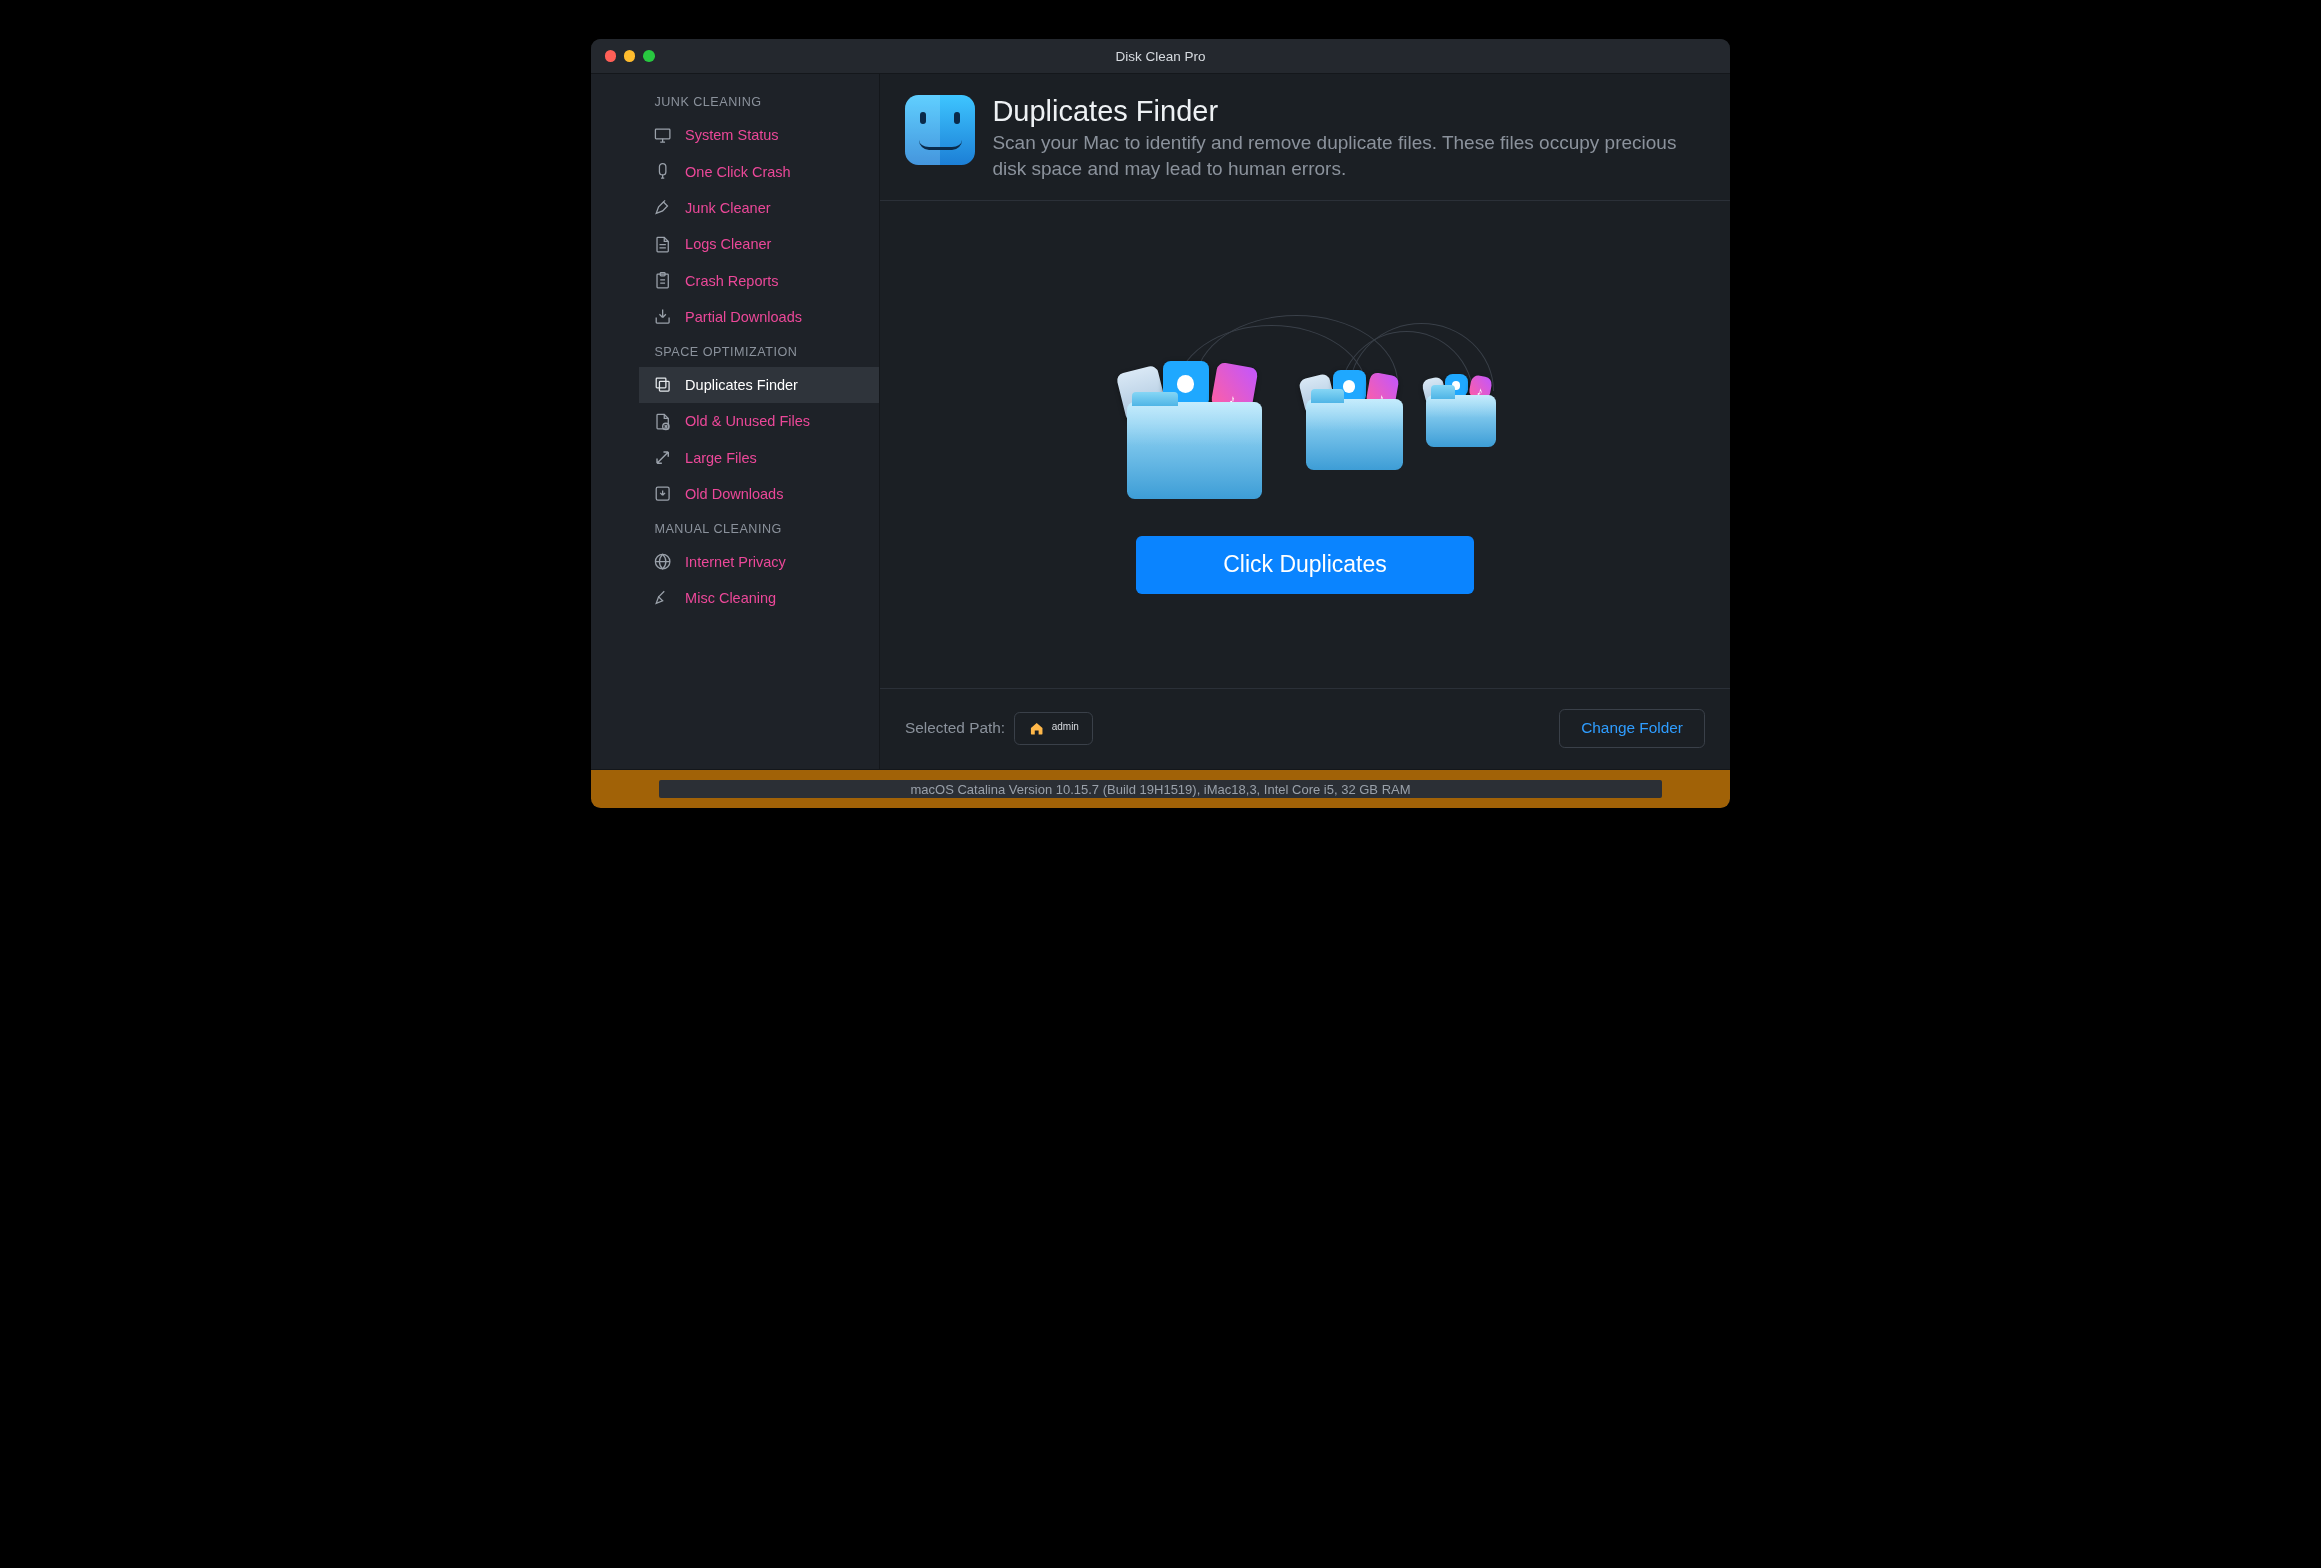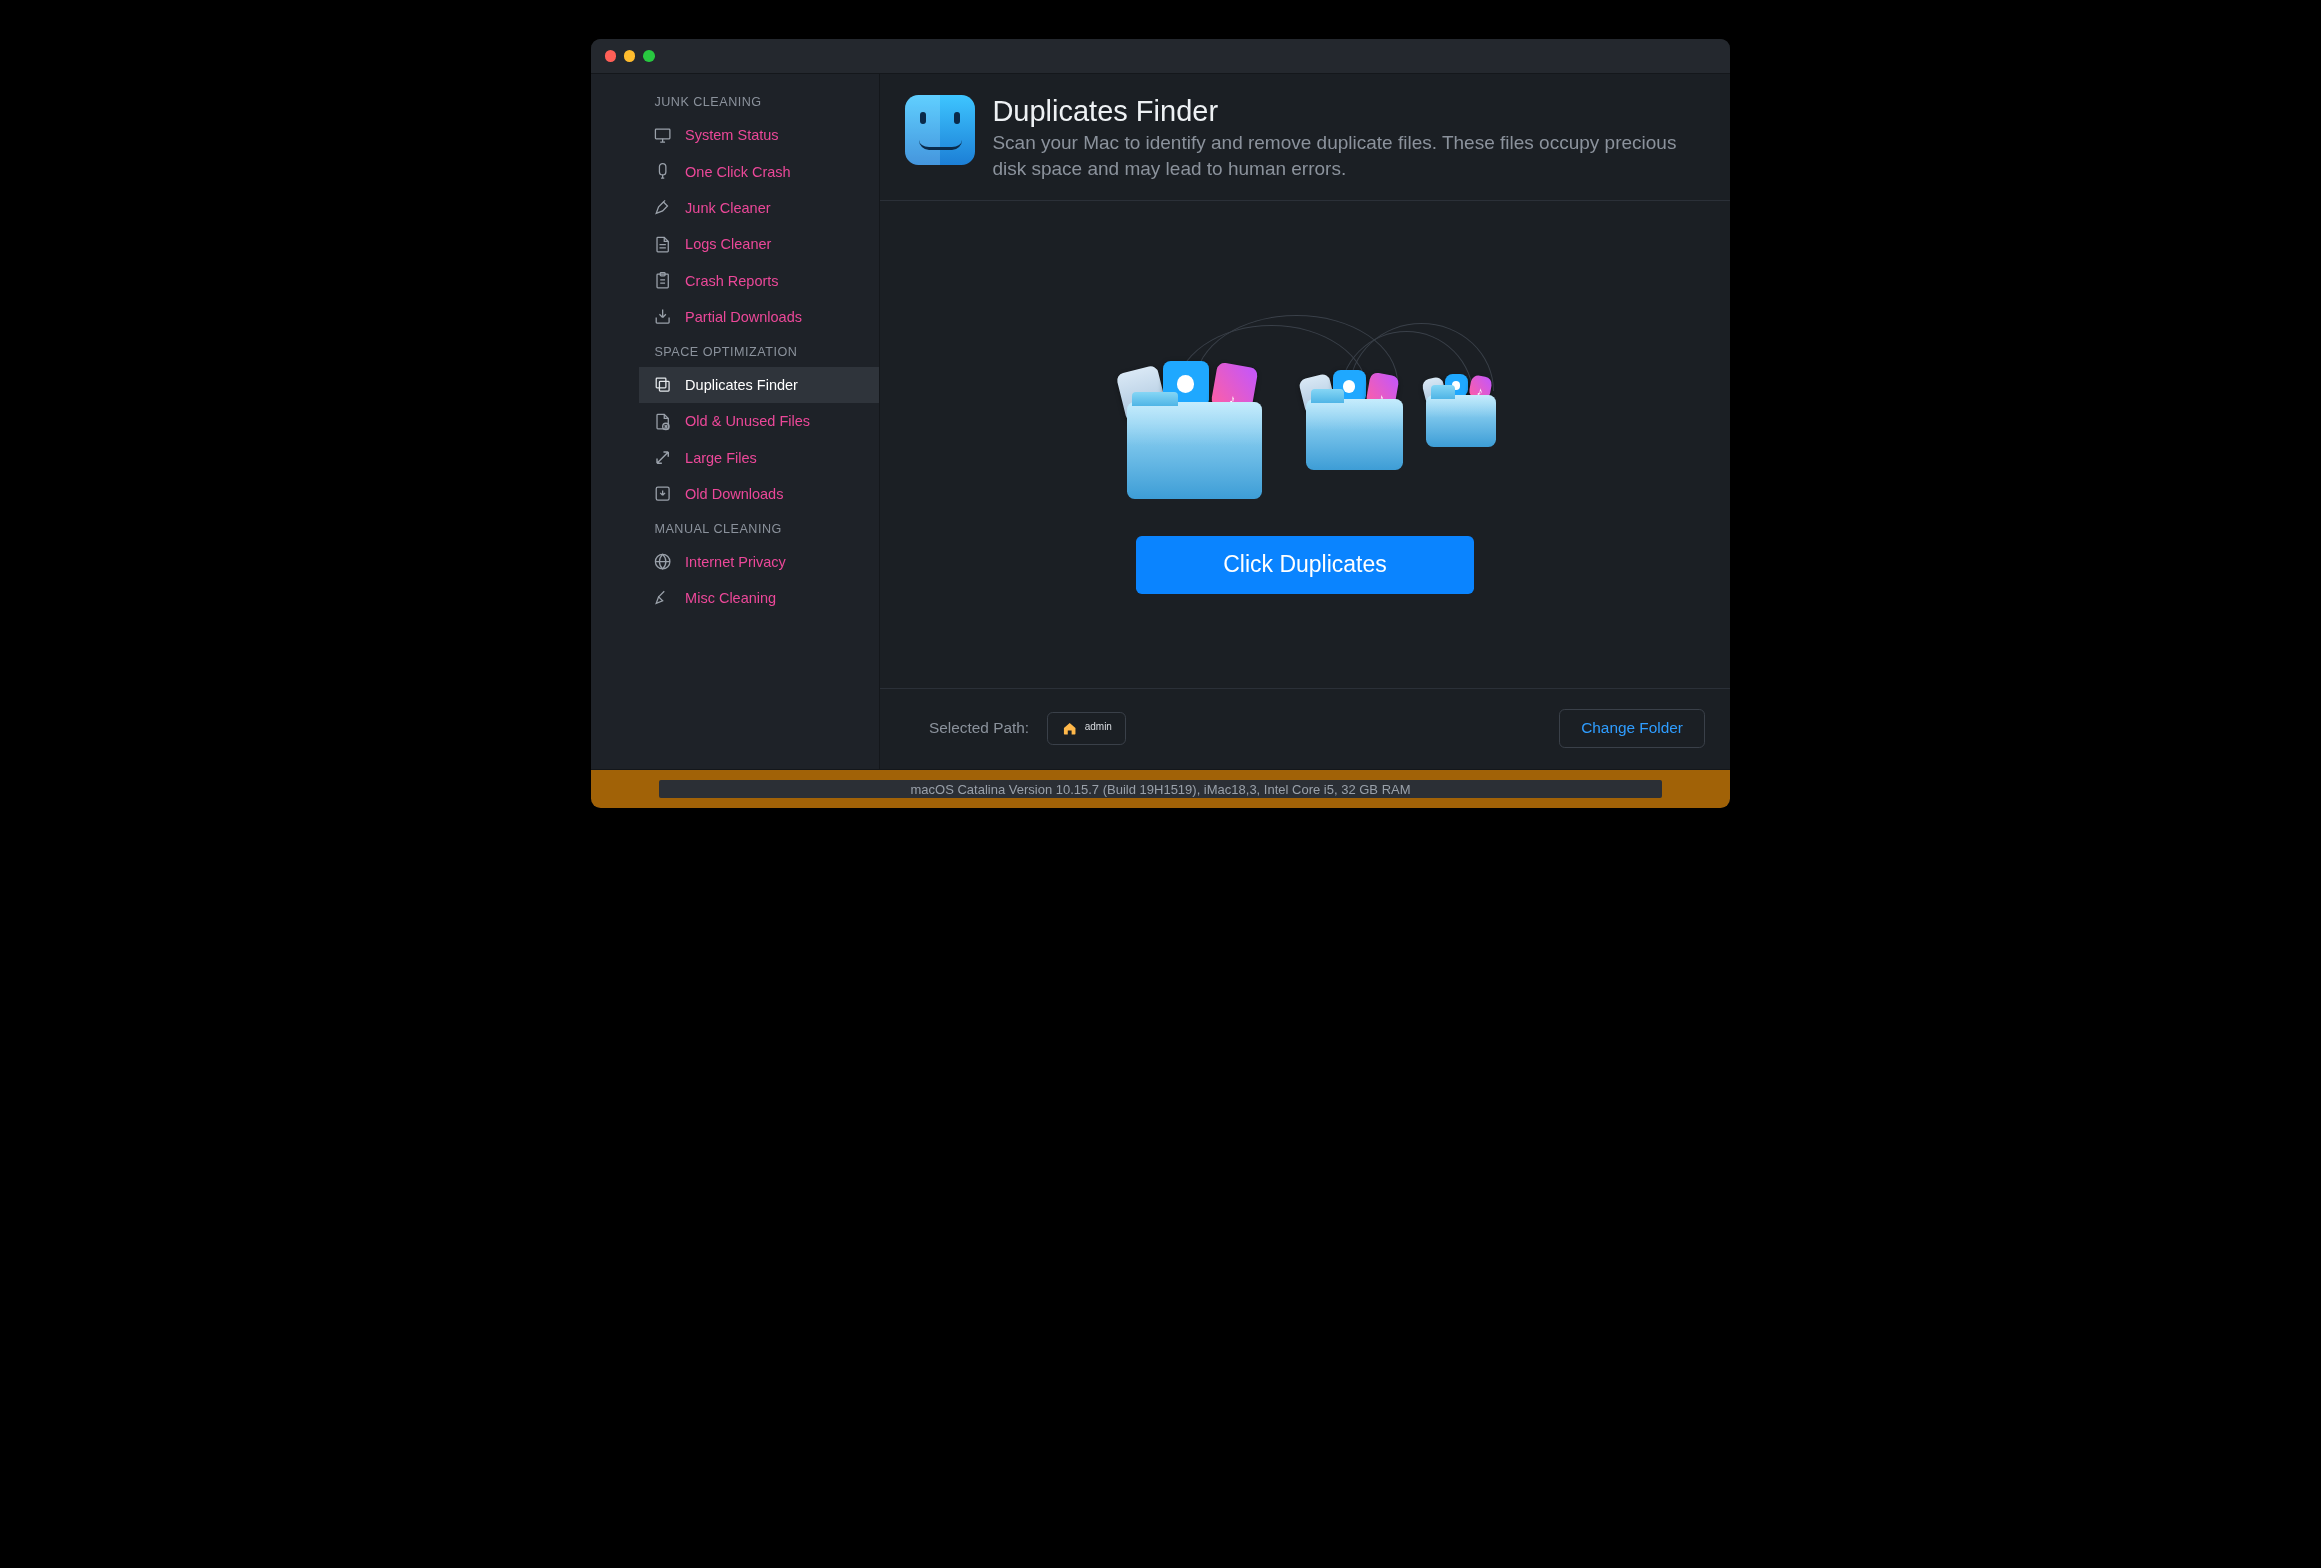--- a/index.html
+++ b/index.html
@@ -235,22 +235,21 @@
   .path-row {
     display: flex;
     align-items: center;
     justify-content: space-between;
     padding: 19.3px 25px 21px 25px;
     border-top: 1px solid #2b3038;
   }
   .path-left {
     display: flex;
     align-items: center;
-    gap: 18px;
-    margin-left: 24px;
+    gap: 9px;
   }
   .path-label { color: #8b929c; font-size: 15.4px; }
   .path-chip {
     display: flex;
     align-items: flex-start;
     gap: 7.7px;
     padding: 7.7px 13.5px;
     border: 1px solid #3a4049;
     border-radius: 5.8px;
     color: #d8dbdf;
@@ -287,20 +286,21 @@
 <body>
 
 <div class="window">
 
   <div class="titlebar">
     <div class="traffic-lights">
       <div class="tl red"></div>
       <div class="tl yellow"></div>
       <div class="tl green"></div>
     </div>
+    <div class="title">Disk Clean Pro</div>
   </div>
 
   <div class="body">
 
     <div class="sidebar">
 
       <div class="section-label">JUNK CLEANING</div>
 
       <div class="nav-item">
         <span class="nav-icon">

